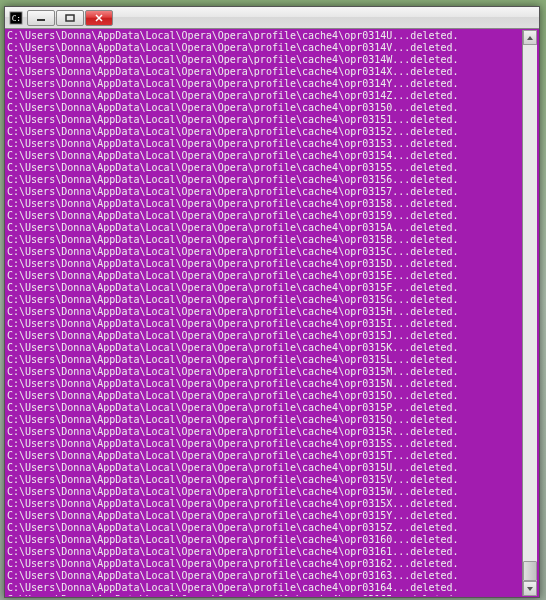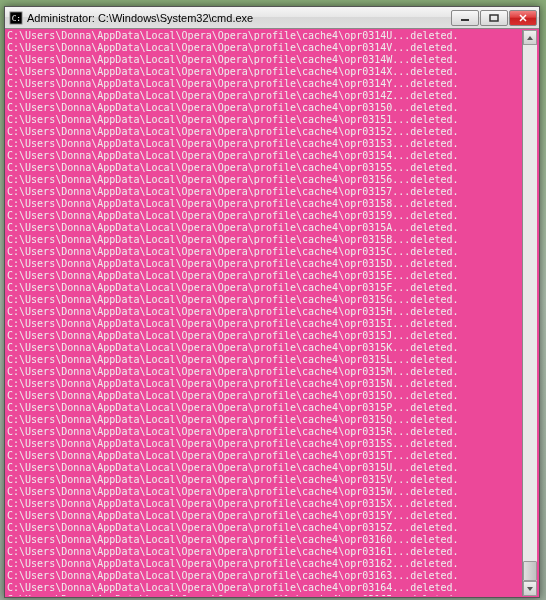--- a/index.html
+++ b/index.html
@@ -68,21 +68,21 @@
       background: linear-gradient(to bottom, #f8f8f8, #d8d8d8);
     }
     
     .win-btn.close-btn {
       background: linear-gradient(to bottom, #f08080 0%, #e04040 45%, #c82020 50%, #d83030 100%);
       color: #fff;
     }
     
     .console-area {
       flex: 1;
-      background: #ec4899;
+      background: #a21caf;
       color: #eee;
       font-family: "Lucida Console", "Consolas", monospace;
       font-size: 10px;
       line-height: 12px;
       padding: 1px 2px;
       overflow: hidden;
       white-space: pre;
       display: flex;
     }
     
@@ -135,21 +135,20 @@
 <body>
 
 <div class="window">
   <div class="titlebar">
     <span class="titlebar-icon">
       <svg viewBox="0 0 16 16">
           <rect x="1" y="1" width="14" height="14" fill="#000" stroke="#aaa"></rect>
           <text x="3" y="11" font-size="9" fill="#fff" font-family="monospace">C:</text>
         </svg>
     </span>
-    <span class="titlebar-text">Administrator: C:\Windows\System32\cmd.exe</span>
     <div class="window-controls">
       <div class="win-btn">
         <svg width="10" height="8" viewBox="0 0 10 8">
             <rect x="1" y="5" width="8" height="2" fill="#333"></rect>
           </svg>
       </div>
       <div class="win-btn">
         <svg width="10" height="8" viewBox="0 0 10 8">
             <rect x="1" y="1" width="8" height="6" fill="none" stroke="#333" stroke-width="1.5"></rect>
           </svg>

